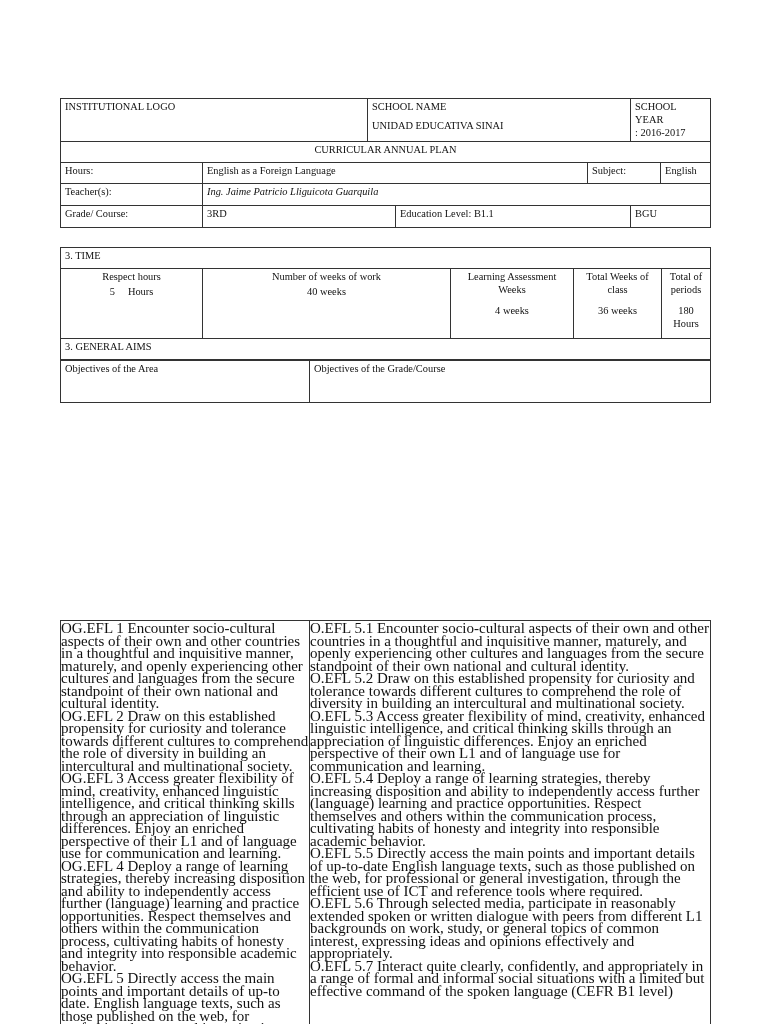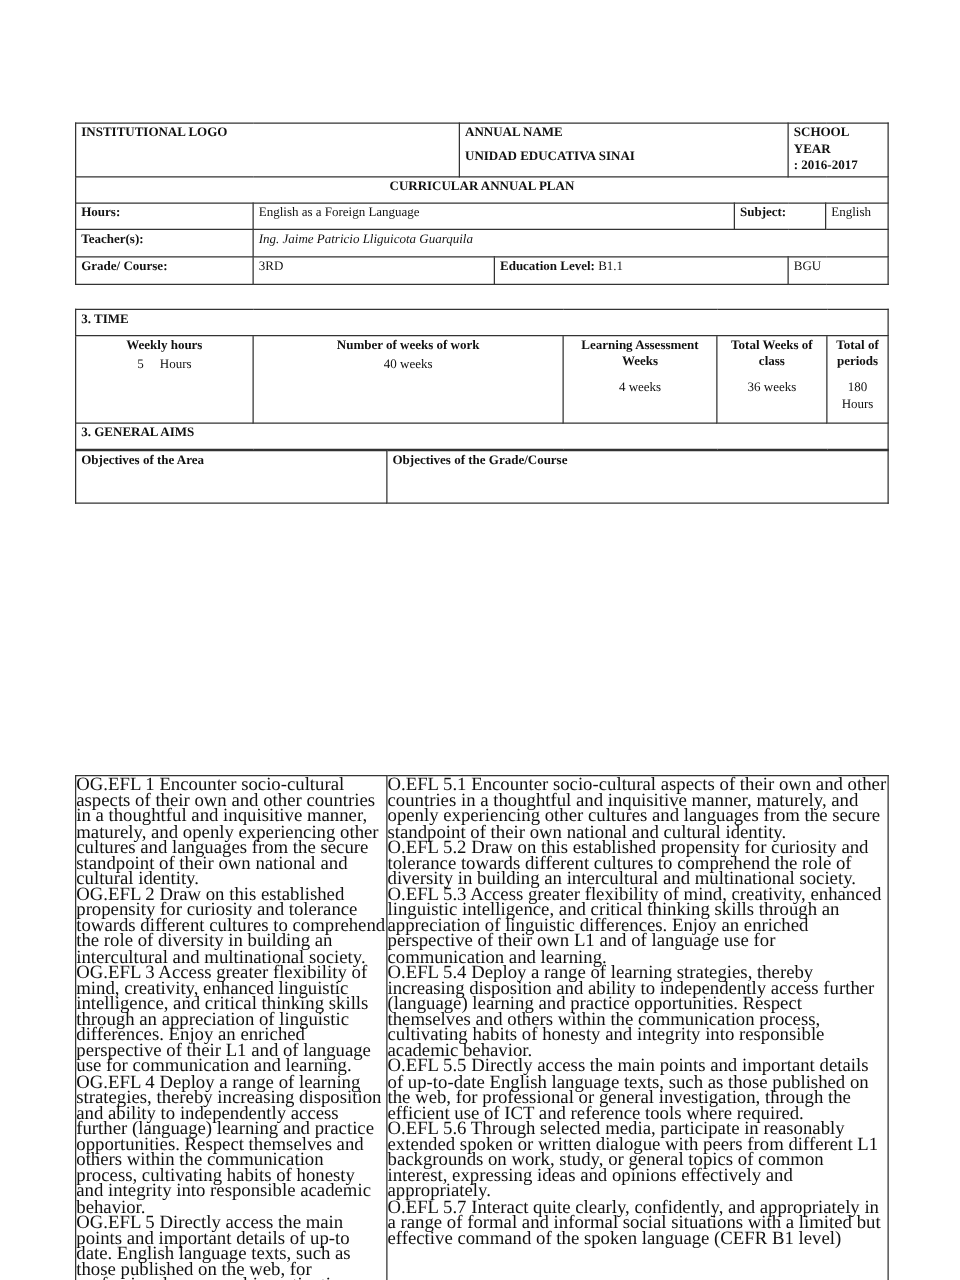--- a/index.html
+++ b/index.html
@@ -1,20 +1,20 @@
 <!DOCTYPE html>
 <html><head>
 <meta charset="utf-8">
 <style>
   html, body { margin:0; padding:0; background:#ffffff; }
   body { width:768px; height:1024px; position:relative; overflow:hidden;
          font-family:"Liberation Serif", "DejaVu Serif", serif; color:#111; }
   .t { position:absolute; border-collapse:collapse; table-layout:fixed; }
   .t td { border:1px solid #333; vertical-align:top; padding:1px 4px; font-size:10.4px; line-height:13px; }
-  b, .b { font-weight:bold; }
+  b, .b { font-weight:normal; }
   .c { text-align:center; }
   .it { font-style:italic; }
   #top { left:60px; top:98px; width:650px; }
   #obj { left:60px; top:620px; width:650px; }
   #obj td { font-size:15px; line-height:12.5px; padding:1px 0; }
   .para { display:block; }
 </style>
 </head>
 <body>
 
@@ -25,21 +25,21 @@
       <col style="width:28px">
       <col style="width:192px">
       <col style="width:43px">
       <col style="width:30px">
       <col style="width:50px">
   </colgroup>
   <tbody>
       <tr style="height:43px">
     <td colspan="2" class="b">INSTITUTIONAL LOGO</td>
     <td colspan="3">
-      <span class="b para">ANNUAL NAME</span>
+      <span class="b para">SCHOOL NAME</span>
       <span class="b para" style="margin-top:6px">UNIDAD EDUCATIVA SINAI</span>
     </td>
     <td colspan="2">
       <span class="b para">SCHOOL YEAR</span>
       <span class="b para">:  2016-2017</span>
     </td>
   </tr>
   <tr style="height:21px">
     <td colspan="7" class="b c">CURRICULAR ANNUAL PLAN</td>
   </tr>
@@ -69,21 +69,21 @@
       <col style="width:123px">
       <col style="width:88px">
       <col style="width:49px">
   </colgroup>
   <tbody>
       <tr style="height:21px">
     <td colspan="5" class="b">3. TIME</td>
   </tr>
   <tr style="height:70px">
     <td class="c">
-      <span class="b para">Weekly  hours</span>
+      <span class="b para">Respect  hours</span>
       <span class="para" style="margin-top:2px;white-space:pre">5     Hours</span>
     </td>
     <td class="c">
       <span class="b para">Number of weeks of work</span>
       <span class="para" style="margin-top:2px">40 weeks</span>
     </td>
     <td class="c">
       <span class="b para">Learning Assessment Weeks</span>
       <span class="para" style="margin-top:8px">4 weeks</span>
     </td>

